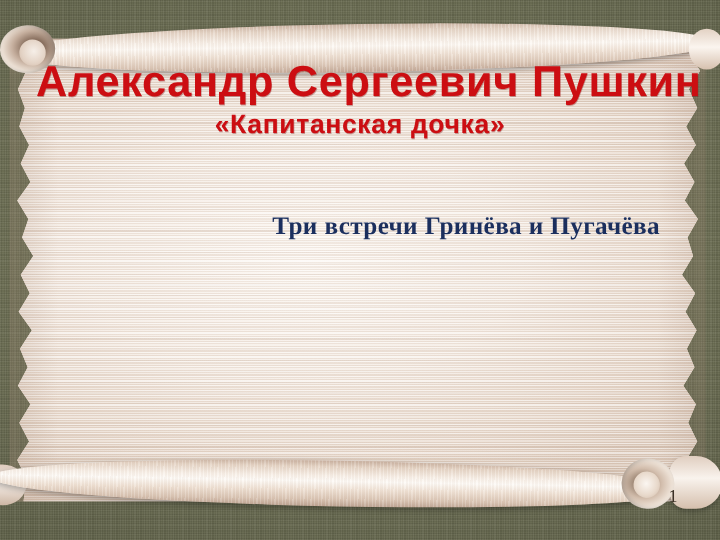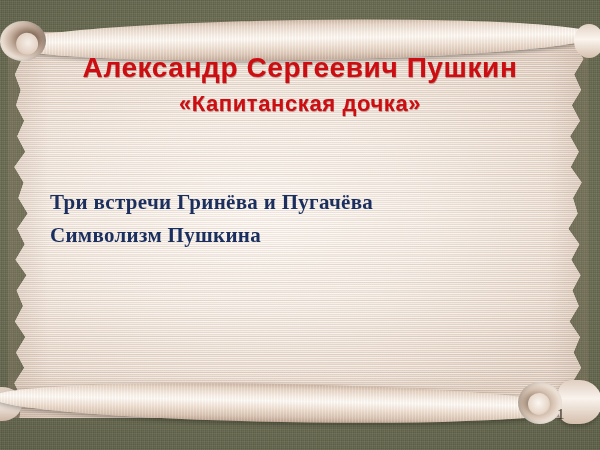--- a/index.html
+++ b/index.html
@@ -265,37 +265,37 @@
   #title-block {
     position: absolute;
     left: 30px;
     top: 50px;
     width: 540px;
     text-align: center;
   }
   .title-line {
     font-family: "Liberation Sans", sans-serif;
     font-weight: bold;
-    font-size: 28px;
+    font-size: 36px;
     line-height: 36px;
     letter-spacing: 0.6px;
     color: #cc0e12;
     text-shadow: 0.5px 0.5px 0 rgba(120,10,10,0.35);
     white-space: nowrap;
   }
   .title-line.line2 {
     font-size: 22px;
   }
 
   #subtitle-block {
     position: absolute;
     left: 50px;
-    top: 186px;
+    top: 172px;
     width: 500px;
-    text-align: left;
+    text-align: right;
   }
   .subtitle-line {
     font-family: "Liberation Serif", serif;
     font-weight: bold;
     font-size: 21px;
     line-height: 33px;
     letter-spacing: 0.3px;
     color: #1b2f5e;
     white-space: nowrap;
   }
@@ -346,20 +346,19 @@
 
   <div id="text-area">
 
     <div id="title-block">
       <div class="title-line line1">Александр Сергеевич Пушкин</div>
       <div class="title-line line2">«Капитанская дочка»</div>
     </div>
 
     <div id="subtitle-block">
       <div class="subtitle-line">Три встречи Гринёва и Пугачёва</div>
-      <div class="subtitle-line">Символизм Пушкина</div>
     </div>
 
     <div id="page-number">1</div>
 
   </div>
 
 </div>
 
 </body></html>

